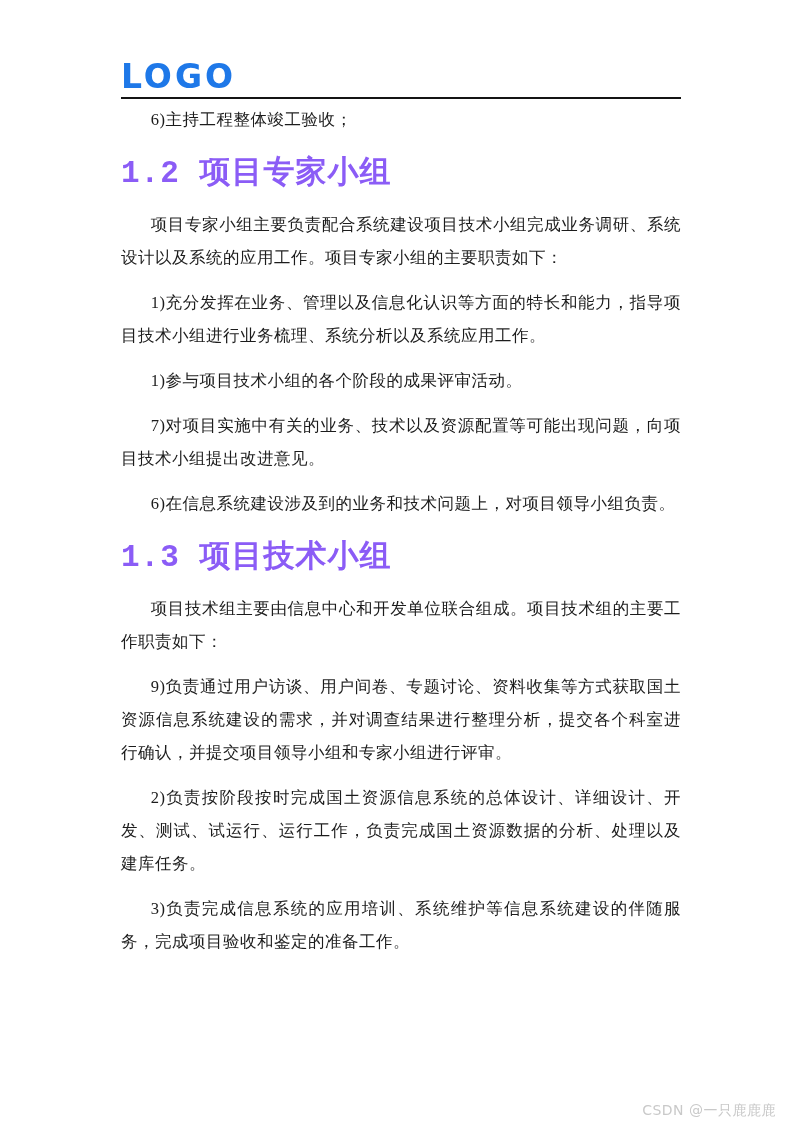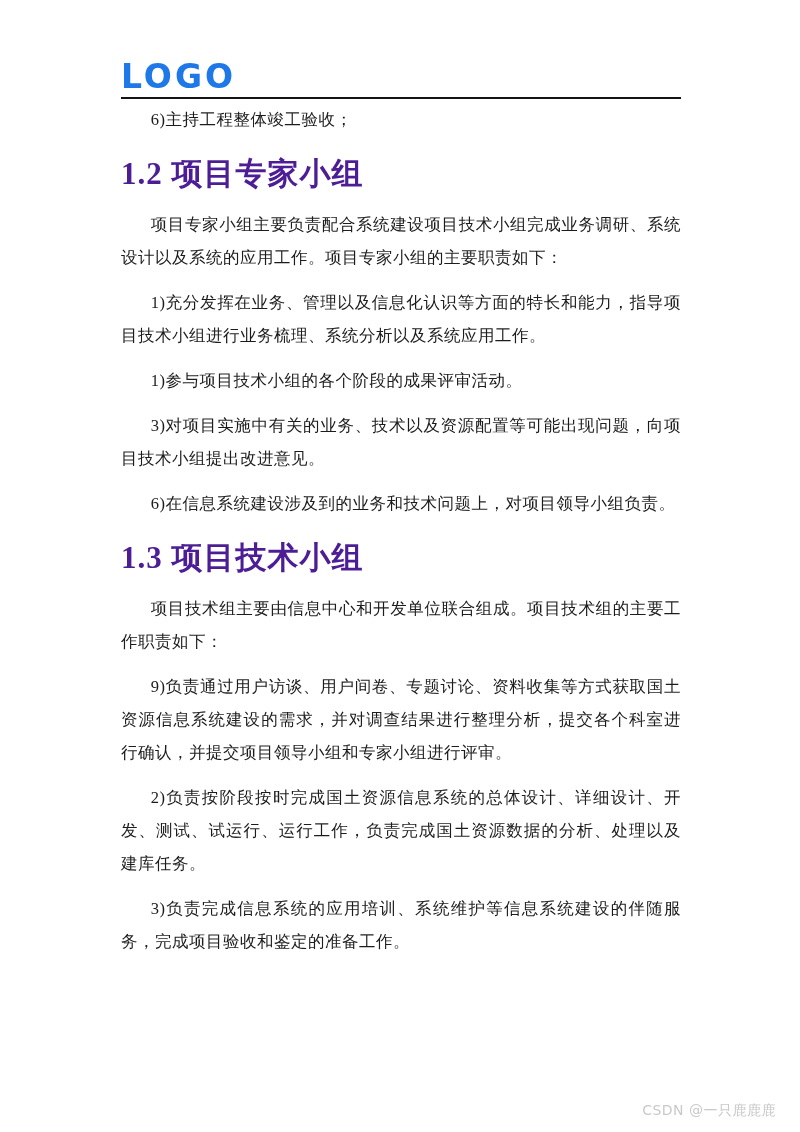--- a/index.html
+++ b/index.html
@@ -35,23 +35,24 @@
     line-height: 33px;
     text-align: justify;
     text-indent: 1.8em;
     margin: 0 0 12px 0;
     letter-spacing: 0.5px;
   }
   .doc h1 {
     font-size: 31px;
     line-height: 40px;
     font-weight: bold;
-    color: #4c1d95;
+    color: #8b5cf6;
     letter-spacing: 1px;
     margin: 18px 0 14px 0;
+    font-family: Liberation Mono, monospace;
   }
 
   .watermark {
     position: absolute;
     right: 24px;
     bottom: 12px;
     font-family: "DejaVu Sans", "Liberation Sans", sans-serif;
     font-size: 14px;
     color: #c9c9c9;
     letter-spacing: 0.5px;
@@ -67,21 +68,21 @@
     <div class="logo">LOGO</div>
 
     <hr class="rule">
 
     <div class="doc">
       <p>6)主持工程整体竣工验收；</p>
       <h1>1.2 项目专家小组</h1>
       <p>项目专家小组主要负责配合系统建设项目技术小组完成业务调研、系统设计以及系统的应用工作。项目专家小组的主要职责如下：</p>
       <p>1)充分发挥在业务、管理以及信息化认识等方面的特长和能力，指导项目技术小组进行业务梳理、系统分析以及系统应用工作。</p>
       <p>1)参与项目技术小组的各个阶段的成果评审活动。</p>
-      <p>3)对项目实施中有关的业务、技术以及资源配置等可能出现问题，向项目技术小组提出改进意见。</p>
+      <p>7)对项目实施中有关的业务、技术以及资源配置等可能出现问题，向项目技术小组提出改进意见。</p>
       <p>6)在信息系统建设涉及到的业务和技术问题上，对项目领导小组负责。</p>
       <h1>1.3 项目技术小组</h1>
       <p>项目技术组主要由信息中心和开发单位联合组成。项目技术组的主要工作职责如下：</p>
       <p>9)负责通过用户访谈、用户间卷、专题讨论、资料收集等方式获取国土资源信息系统建设的需求，并对调查结果进行整理分析，提交各个科室进行确认，并提交项目领导小组和专家小组进行评审。</p>
       <p>2)负责按阶段按时完成国土资源信息系统的总体设计、详细设计、开发、测试、试运行、运行工作，负责完成国土资源数据的分析、处理以及建库任务。</p>
       <p>3)负责完成信息系统的应用培训、系统维护等信息系统建设的伴随服务，完成项目验收和鉴定的准备工作。</p>
     </div>
   </div>
 
   <div class="watermark">CSDN @一只鹿鹿鹿</div>

